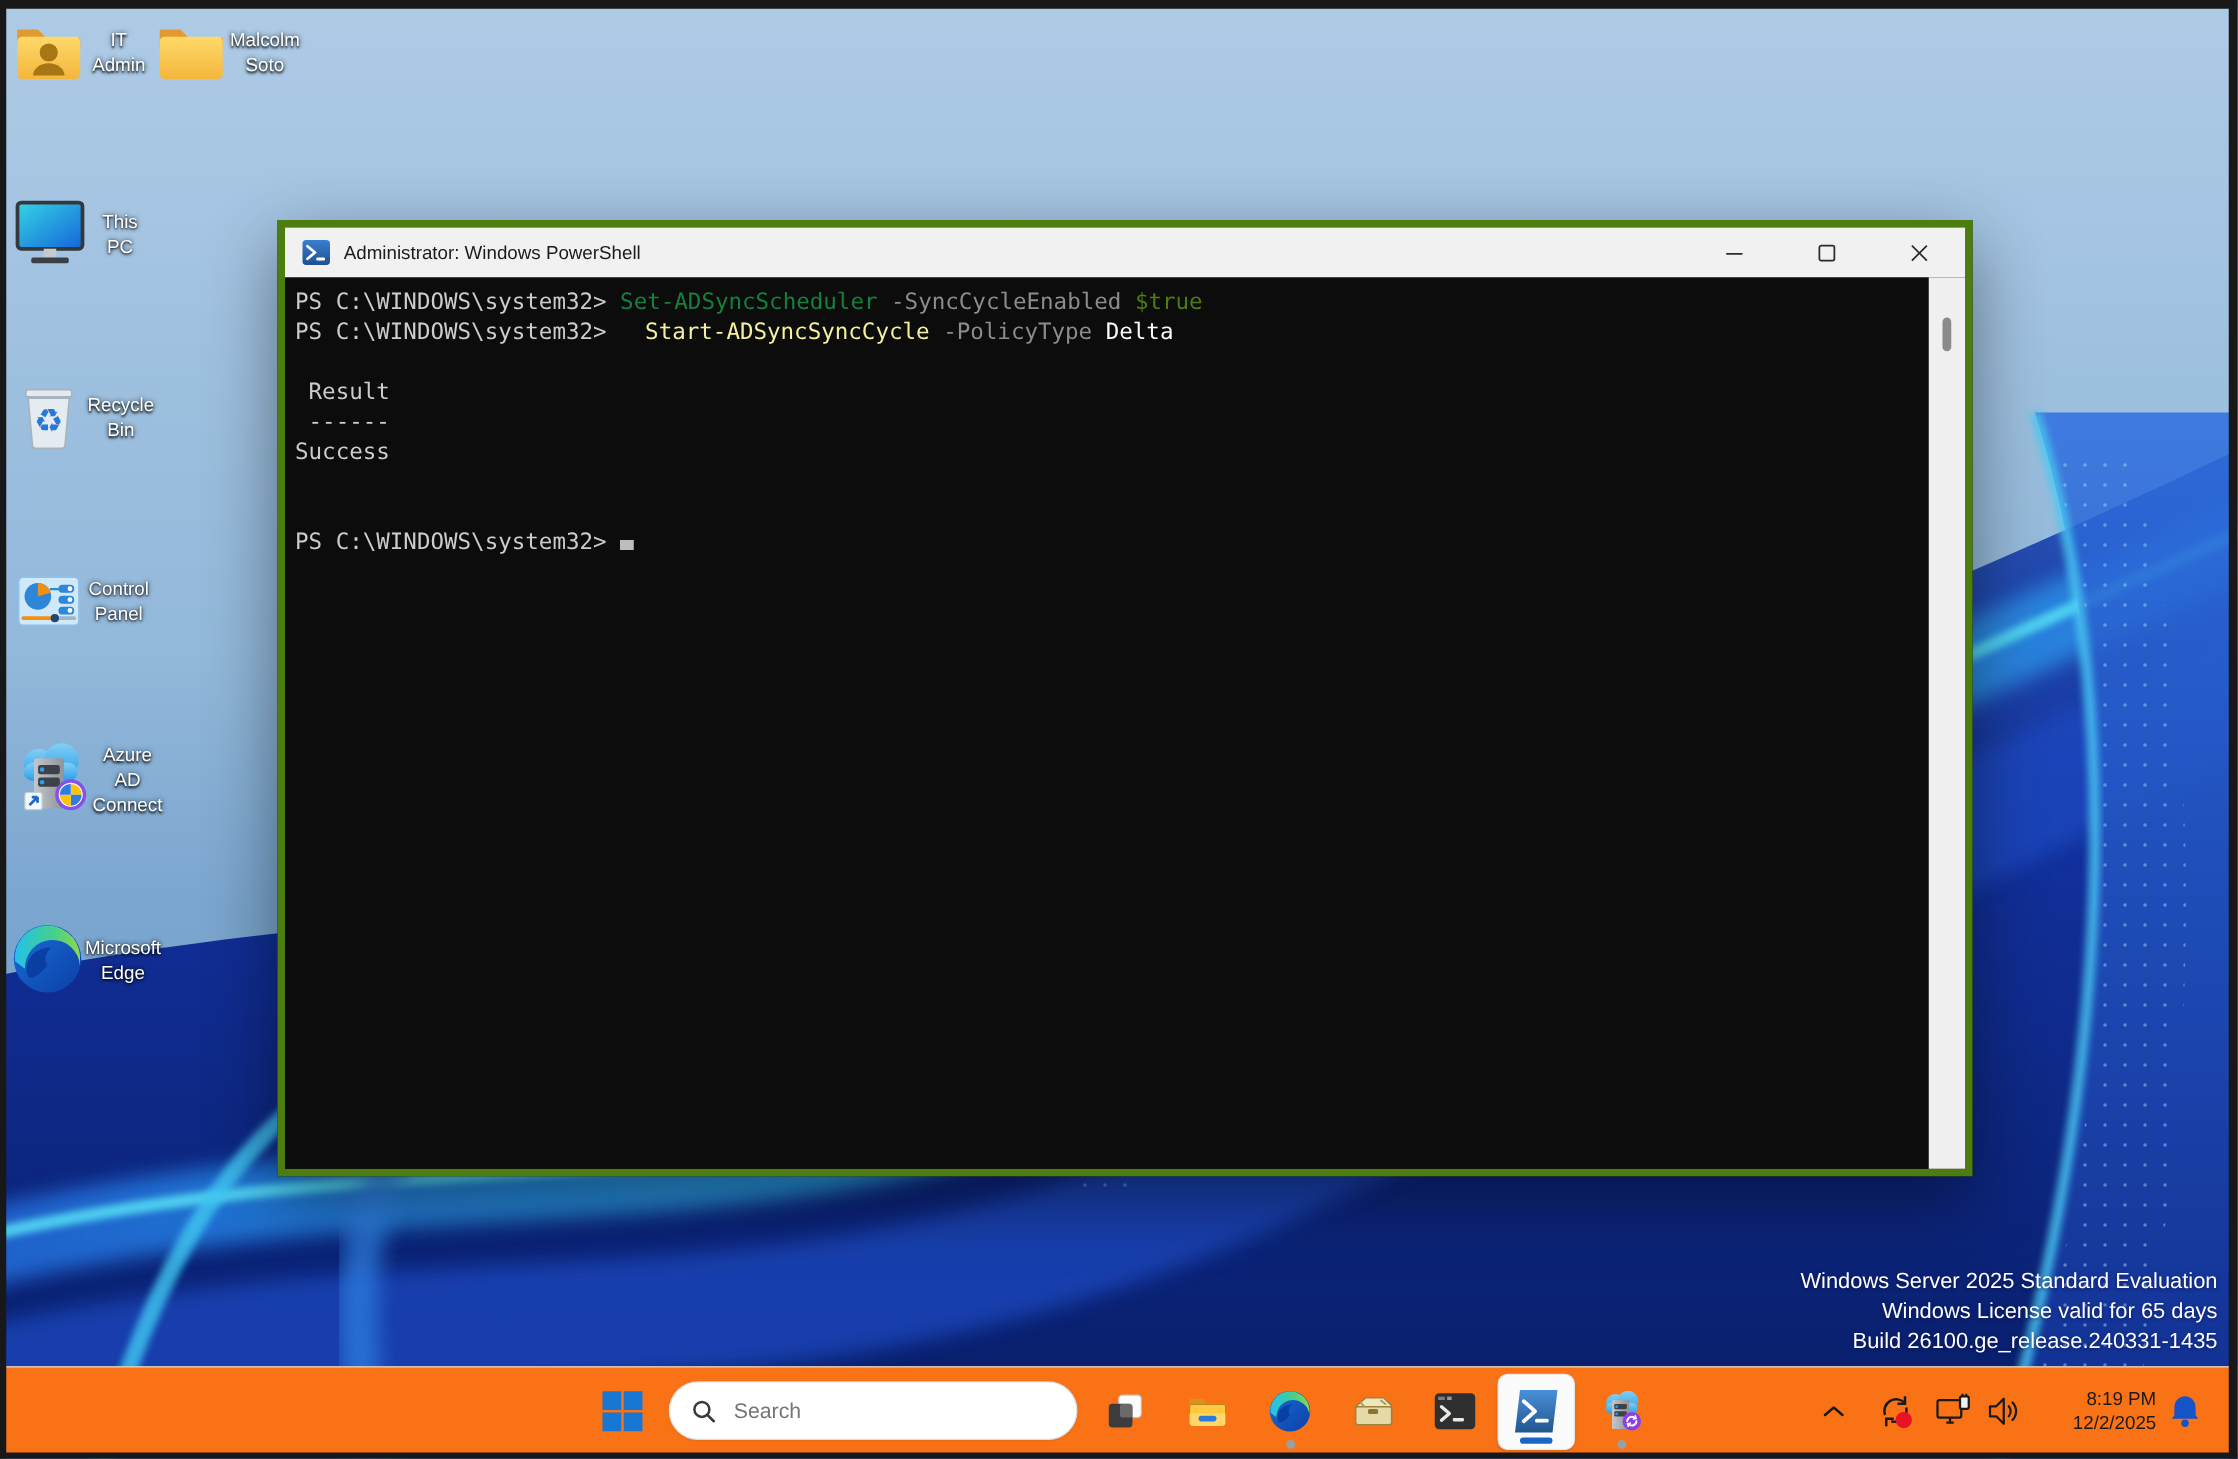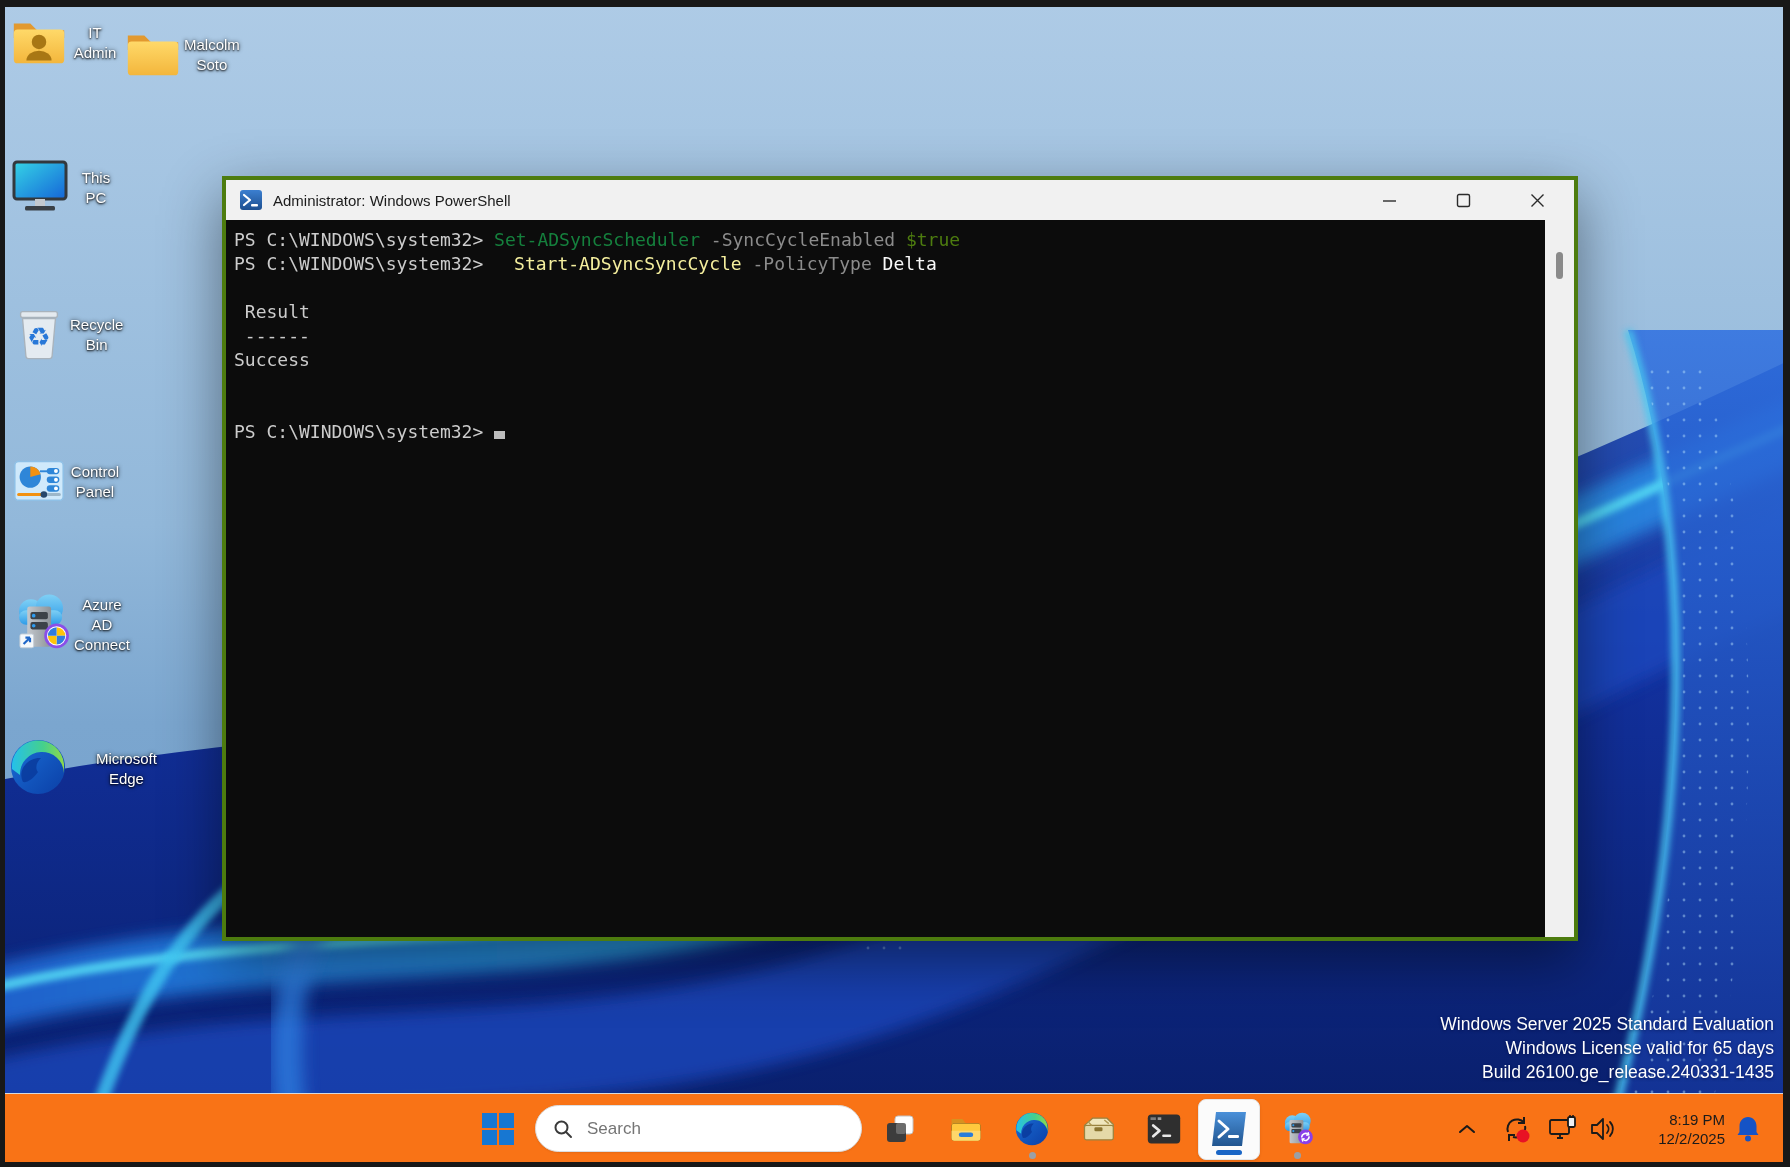--- a/index.html
+++ b/index.html
@@ -16,21 +16,21 @@
   
   .dicon{position:absolute;width:112px;display:flex;flex-direction:row;align-items:center;z-index:5;cursor:default;}
   .dicon .art{width:66px;height:66px;display:flex;align-items:center;justify-content:center;}
   .dicon .lbl{margin-top:3px;font-size:15px;line-height:20px;color:#fff;text-align:center;max-width:104px;
               text-shadow:0 1px 2px rgba(0,0,0,.95),0 0 4px rgba(0,0,0,.75);}
   
   #license{position:absolute;right:16px;top:1012px;text-align:right;color:#fff;font-size:17.5px;line-height:24px;
            z-index:6;text-shadow:0 1px 3px rgba(0,10,60,.6);}
   
   #ps-window{position:absolute;left:222px;top:176px;width:1356px;height:765px;z-index:10;
-             border:4px solid #4d7c0f;box-shadow:0 20px 55px rgba(0,0,0,.45);box-sizing:border-box;
+             border:6px solid #4d7c0f;box-shadow:0 20px 55px rgba(0,0,0,.45);box-sizing:border-box;
              display:flex;flex-direction:column;background:#0c0c0c;}
   #ps-titlebar{height:40px;background:#f1f1f1;display:flex;align-items:center;flex:0 0 40px;}
   #ps-titlebar .ticon{margin-left:13px;width:24px;height:24px;flex:0 0 24px;}
   #ps-title{margin-left:10px;font-size:15px;color:#1b1b1b;white-space:nowrap;}
   #cap-btns{margin-left:auto;display:flex;height:100%;}
   .cap{width:74px;height:100%;display:flex;align-items:center;justify-content:center;}
   #ps-body{flex:1;display:flex;min-height:0;}
   #console-body{flex:1;background:#0c0c0c;padding:8px 0 0 8px;overflow:hidden;
         font-family:"DejaVu Sans Mono",monospace;font-size:18px;line-height:24px;color:#cccccc;}
   .console-line{white-space:pre;min-height:24px;}
@@ -115,21 +115,21 @@
           </defs>
         <path d="M6,14 h17 l7,7 h28 v8 H6 Z" fill="#e2992f"></path>
         <rect x="6" y="20" width="52" height="35" rx="4" fill="url(#fg1)"></rect>
         <circle cx="32" cy="33" r="7.5" fill="#a87714"></circle>
         <path d="M19,52 a13,10 0 0 1 26,0 z" fill="#a87714"></path>
       </svg>
     </div>
     <div class="lbl">IT Admin</div>
   </div>
 
-  <div class="dicon" style="left:122px;top:20px;">
+  <div class="dicon" style="left:122px;top:8px;">
     <div class="art">
       <svg width="62" height="62" viewBox="0 0 64 64">
         <path d="M6,14 h17 l7,7 h28 v8 H6 Z" fill="#e2992f"></path>
         <rect x="6" y="20" width="52" height="35" rx="4" fill="url(#fg1)"></rect>
       </svg>
     </div>
     <div class="lbl">Malcolm Soto</div>
   </div>
 
   <div class="dicon" style="left:8px;top:153px;">
@@ -208,21 +208,21 @@
         <path d="M53,50 L62.5,50 A9.5,9.5 0 0 1 53,59.5 Z" fill="#2f7de0"></path>
         <path d="M53,50 L53,59.5 A9.5,9.5 0 0 1 43.5,50 Z" fill="#ffc40a"></path>
         <path d="M53,50 L43.5,50 A9.5,9.5 0 0 1 53,40.5 Z" fill="#2f7de0"></path>
         <rect x="13" y="48" width="15" height="15" rx="2" fill="#f4f8fb" stroke="#c3cdd6"></rect>
         <path d="M17,59 L24,52 M24,52 h-5 M24,52 v5" stroke="#1e66c8" stroke-width="2.4" fill="none"></path>
       </svg>
     </div>
     <div class="lbl">Azure AD Connect</div>
   </div>
 
-  <div class="dicon" style="left:8px;top:734px;gap:28px;">
+  <div class="dicon" style="left:8px;top:734px;">
     <div class="art">
       <svg width="60" height="60" viewBox="0 0 60 60">
         <defs>
           <linearGradient id="eg1" x1="0" y1="0" x2="1" y2="1">
             <stop offset="0" stop-color="#1a6fd8"></stop>
               <stop offset="1" stop-color="#0b3fa6"></stop>
             </linearGradient>
           <linearGradient id="eg2" x1="0" y1="0" x2="1" y2="0">
             <stop offset="0" stop-color="#25c0ea"></stop>
               <stop offset="0.6" stop-color="#45d08c"></stop>

